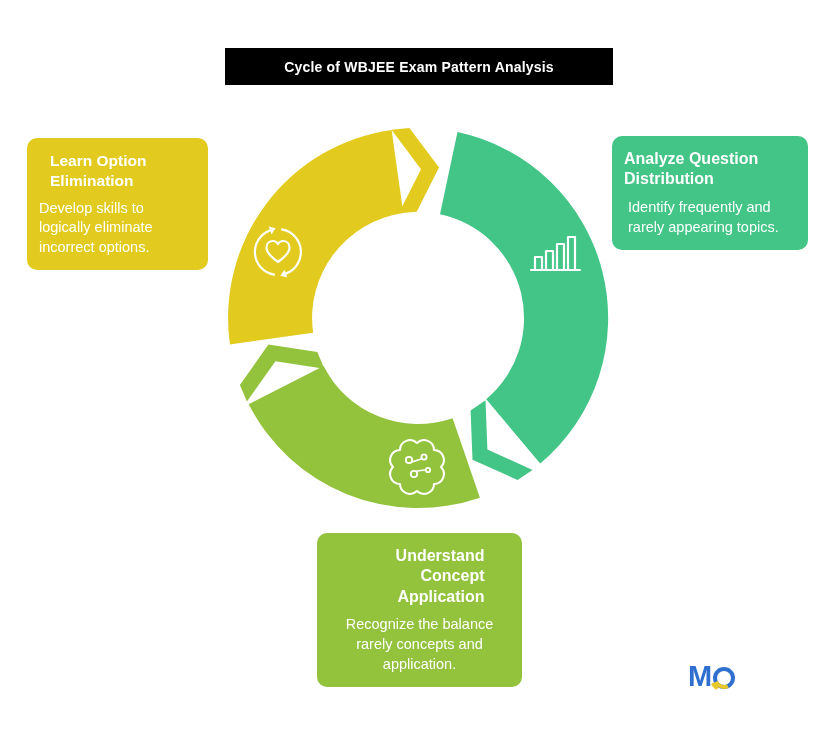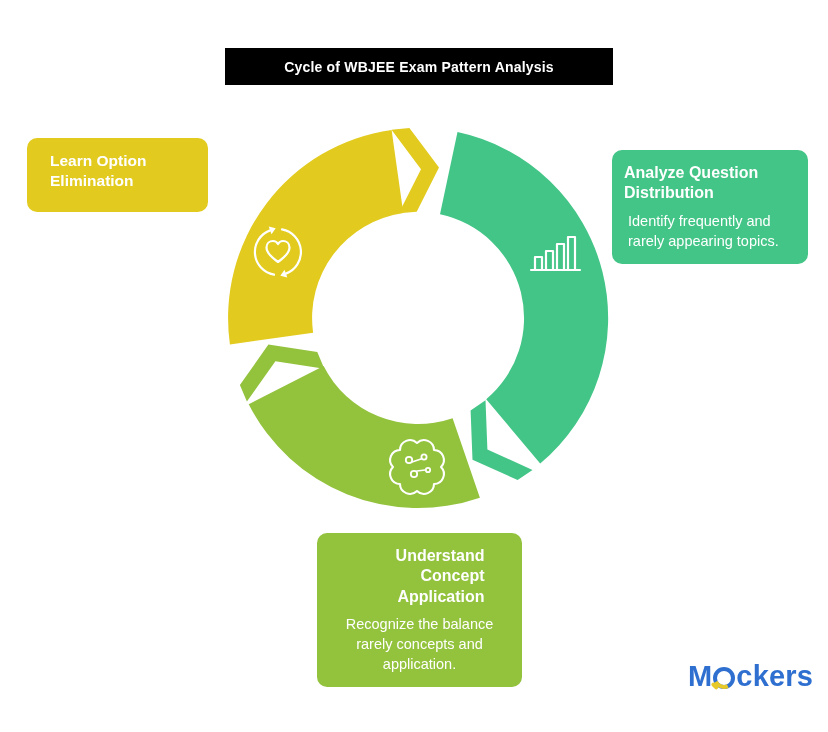--- a/index.html
+++ b/index.html
@@ -14,21 +14,21 @@
   }
   .donut-svg{position:absolute;left:0;top:0;}
   .card{
     position:absolute;border-radius:10px;color:#fff;
     padding:13px 12px;box-sizing:border-box;
   }
   .card h3{margin:0 0 8px;font-size:16px;font-weight:700;line-height:1.28;}
   .card p{margin:0;font-size:14.5px;line-height:1.35;}
   .card-left{left:27px;top:138px;width:181px;text-align:left;}
   .card-left h3{font-size:15.5px;max-width:135px;margin-left:auto;margin-right:auto;margin-bottom:8px;}
-  .card-right{left:612px;top:150px;width:196px;text-align:left;}
+  .card-right{left:612px;top:136px;width:196px;text-align:left;}
   .card-right p{padding-left:4px;}
   .card-bottom{left:317px;top:533px;width:205px;text-align:center;}
   .card-bottom h3{max-width:130px;margin-left:auto;margin-right:auto;margin-bottom:8px;text-align:right;}
   .logo{
     position:absolute;left:688px;top:660px;display:flex;align-items:center;
     font-size:29px;font-weight:700;letter-spacing:.2px;
   }
   .logo-lens{
     position:relative;display:inline-block;width:14px;height:14px;
     border:4px solid #2f6fd0;border-radius:50%;margin:2px 1px 0 1px;
@@ -83,34 +83,34 @@
       <circle cx="424" cy="457" r="2.6" stroke-width="1.8"></circle>
       <circle cx="414" cy="474" r="3.2" stroke-width="1.8"></circle>
       <circle cx="428" cy="470" r="2.2" stroke-width="1.8"></circle>
       <path d="M412 462 L421 459" stroke-width="1.6"></path>
       <path d="M417 471 L425 470" stroke-width="1.6"></path>
     </g>
   </svg>
 
   <div class="card card-left" style="background: rgb(226, 203, 30);">
     <h3>Learn Option Elimination</h3>
+    <p>Develop skills to logically eliminate incorrect options.</p>
   </div>
 
   <div class="card card-right" style="background: rgb(66, 197, 134);">
     <h3>Analyze Question Distribution</h3>
     <p>Identify frequently and rarely appearing topics.</p>
   </div>
 
   <div class="card card-bottom" style="background: rgb(147, 194, 61);">
     <h3>Understand Concept Application</h3>
     <p>Recognize the balance rarely concepts and application.</p>
   </div>
 
   <div class="logo" style="color: rgb(47, 111, 208);">
     <span>M</span>
     <span class="logo-lens" style="border-color: rgb(47, 111, 208);">
       <span class="logo-glint"></span>
       <span class="logo-handle" style="background: rgb(232, 201, 42);"></span>
     </span>
-    <span>ckers</span>
   </div>
 
 </div>
 
 </body></html>

